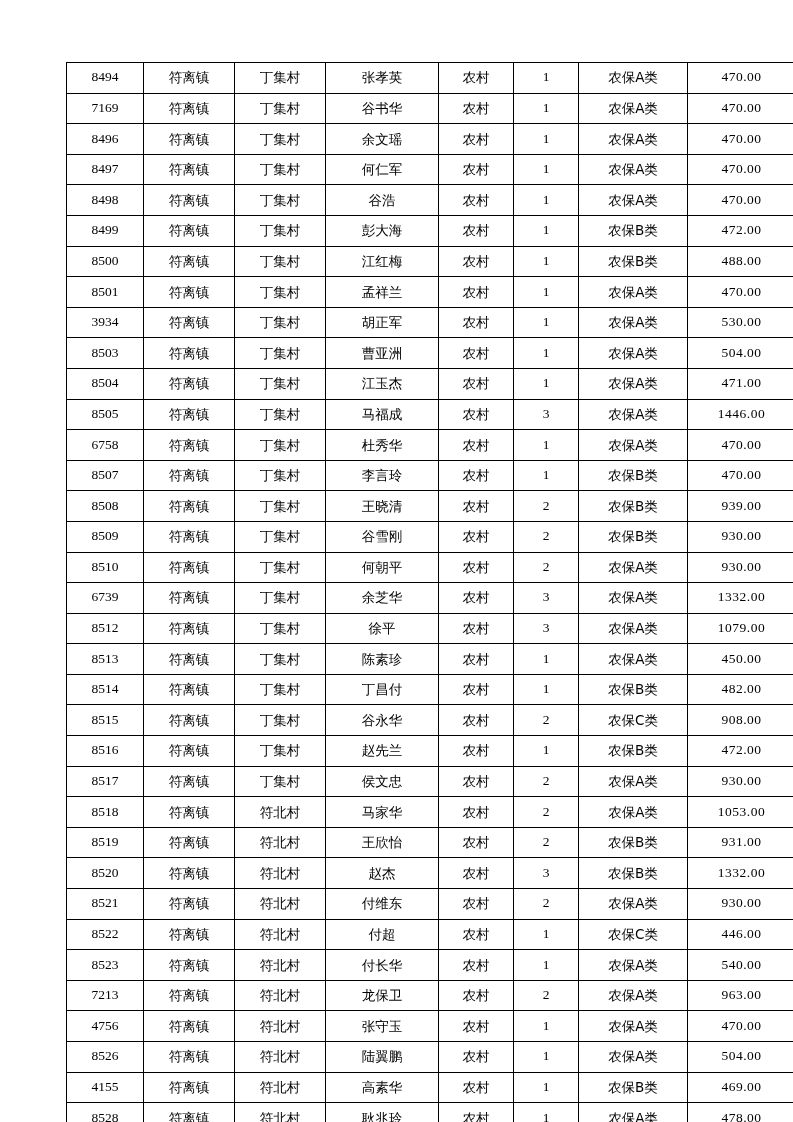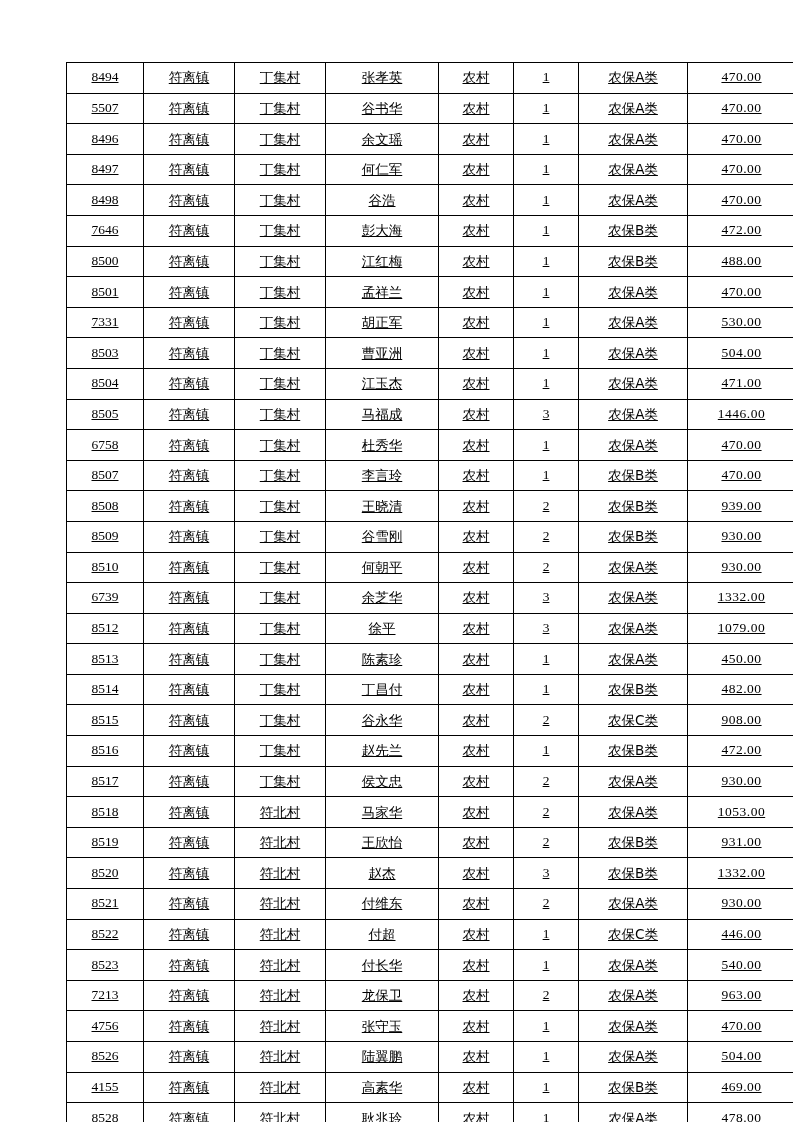--- a/index.html
+++ b/index.html
@@ -12,21 +12,20 @@
     height: 1122px;
     font-family: "Liberation Serif", "DejaVu Serif", serif;
     color: #000000;
   }
   .page {
     position: relative;
     width: 793px;
     height: 1122px;
     box-sizing: border-box;
     padding: 62px 66px 0 66px;
-    text-decoration: underline;
   }
   table.data-table {
     border-collapse: collapse;
     width: 661px;
     table-layout: fixed;
   }
   table.data-table td {
     border: 1px solid #000000;
     height: 29.6px;
     text-align: center;
@@ -60,21 +59,21 @@
           <td class="c-id">8494</td>
           <td class="c-town cjk">符离镇</td>
           <td class="c-village cjk">丁集村</td>
           <td class="c-name cjk">张孝英</td>
           <td class="c-type cjk">农村</td>
           <td class="c-count">1</td>
           <td class="c-cat cjk">农保A类</td>
           <td class="c-amount">470.00</td>
         </tr>
         <tr>
-          <td class="c-id">5507</td>
+          <td class="c-id">7169</td>
           <td class="c-town cjk">符离镇</td>
           <td class="c-village cjk">丁集村</td>
           <td class="c-name cjk">谷书华</td>
           <td class="c-type cjk">农村</td>
           <td class="c-count">1</td>
           <td class="c-cat cjk">农保A类</td>
           <td class="c-amount">470.00</td>
         </tr>
         <tr>
           <td class="c-id">8496</td>
@@ -100,21 +99,21 @@
           <td class="c-id">8498</td>
           <td class="c-town cjk">符离镇</td>
           <td class="c-village cjk">丁集村</td>
           <td class="c-name cjk">谷浩</td>
           <td class="c-type cjk">农村</td>
           <td class="c-count">1</td>
           <td class="c-cat cjk">农保A类</td>
           <td class="c-amount">470.00</td>
         </tr>
         <tr>
-          <td class="c-id">7646</td>
+          <td class="c-id">8499</td>
           <td class="c-town cjk">符离镇</td>
           <td class="c-village cjk">丁集村</td>
           <td class="c-name cjk">彭大海</td>
           <td class="c-type cjk">农村</td>
           <td class="c-count">1</td>
           <td class="c-cat cjk">农保B类</td>
           <td class="c-amount">472.00</td>
         </tr>
         <tr>
           <td class="c-id">8500</td>
@@ -130,21 +129,21 @@
           <td class="c-id">8501</td>
           <td class="c-town cjk">符离镇</td>
           <td class="c-village cjk">丁集村</td>
           <td class="c-name cjk">孟祥兰</td>
           <td class="c-type cjk">农村</td>
           <td class="c-count">1</td>
           <td class="c-cat cjk">农保A类</td>
           <td class="c-amount">470.00</td>
         </tr>
         <tr>
-          <td class="c-id">7331</td>
+          <td class="c-id">3934</td>
           <td class="c-town cjk">符离镇</td>
           <td class="c-village cjk">丁集村</td>
           <td class="c-name cjk">胡正军</td>
           <td class="c-type cjk">农村</td>
           <td class="c-count">1</td>
           <td class="c-cat cjk">农保A类</td>
           <td class="c-amount">530.00</td>
         </tr>
         <tr>
           <td class="c-id">8503</td>

